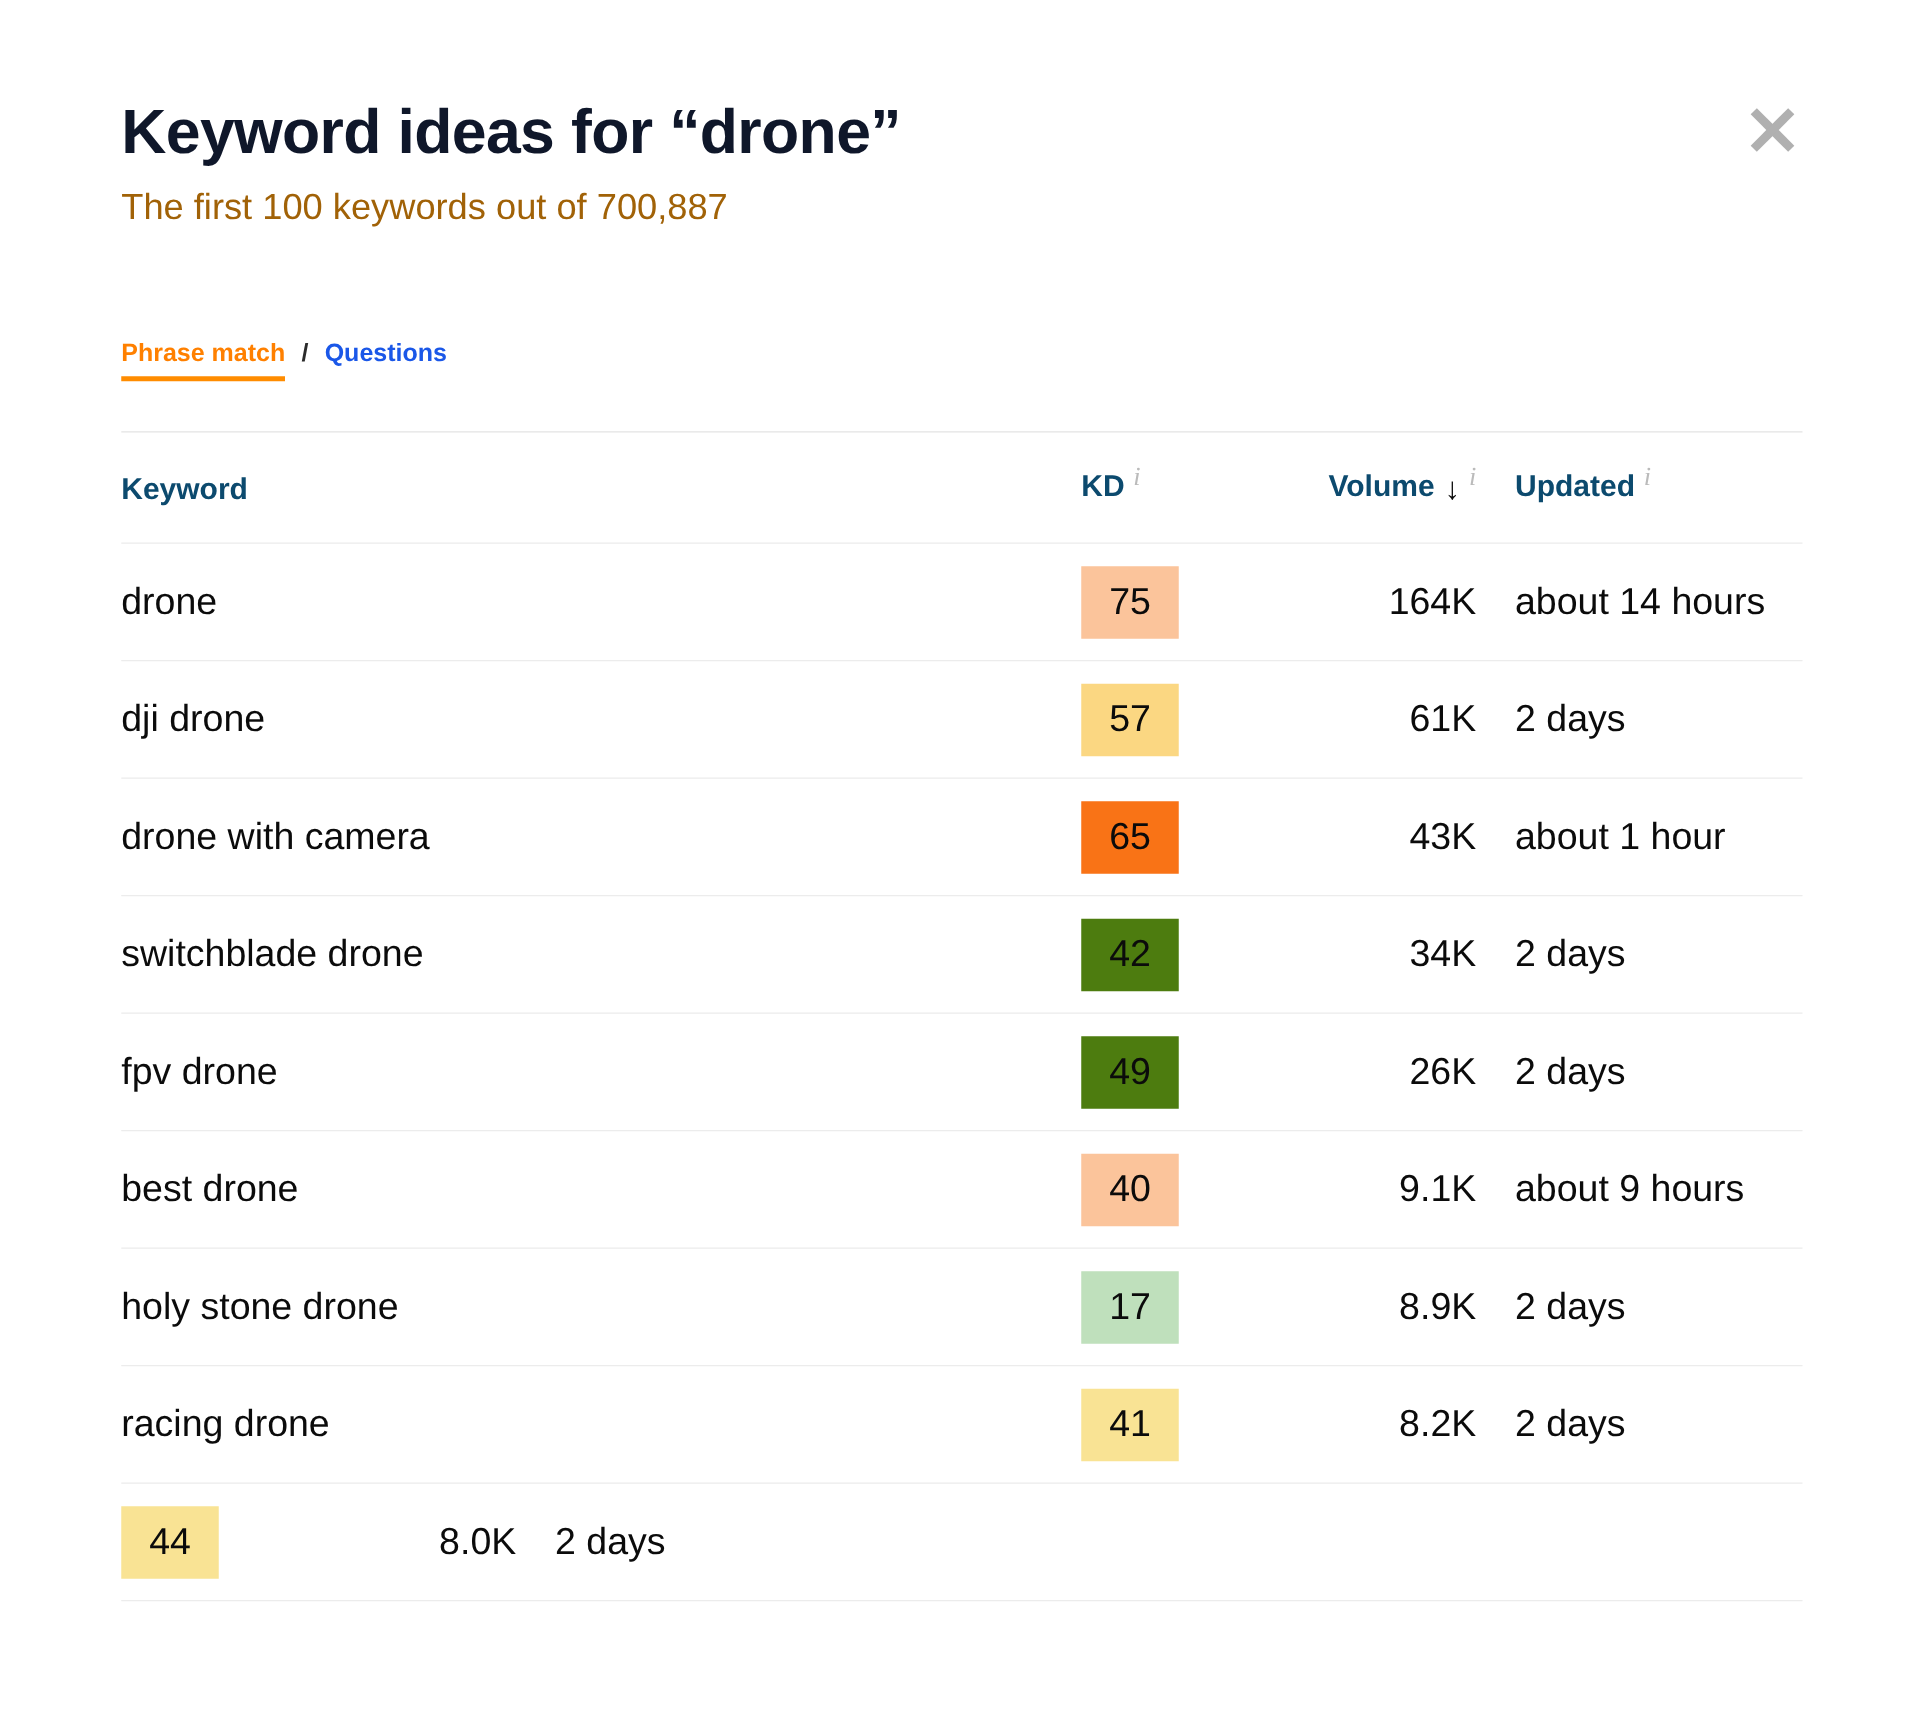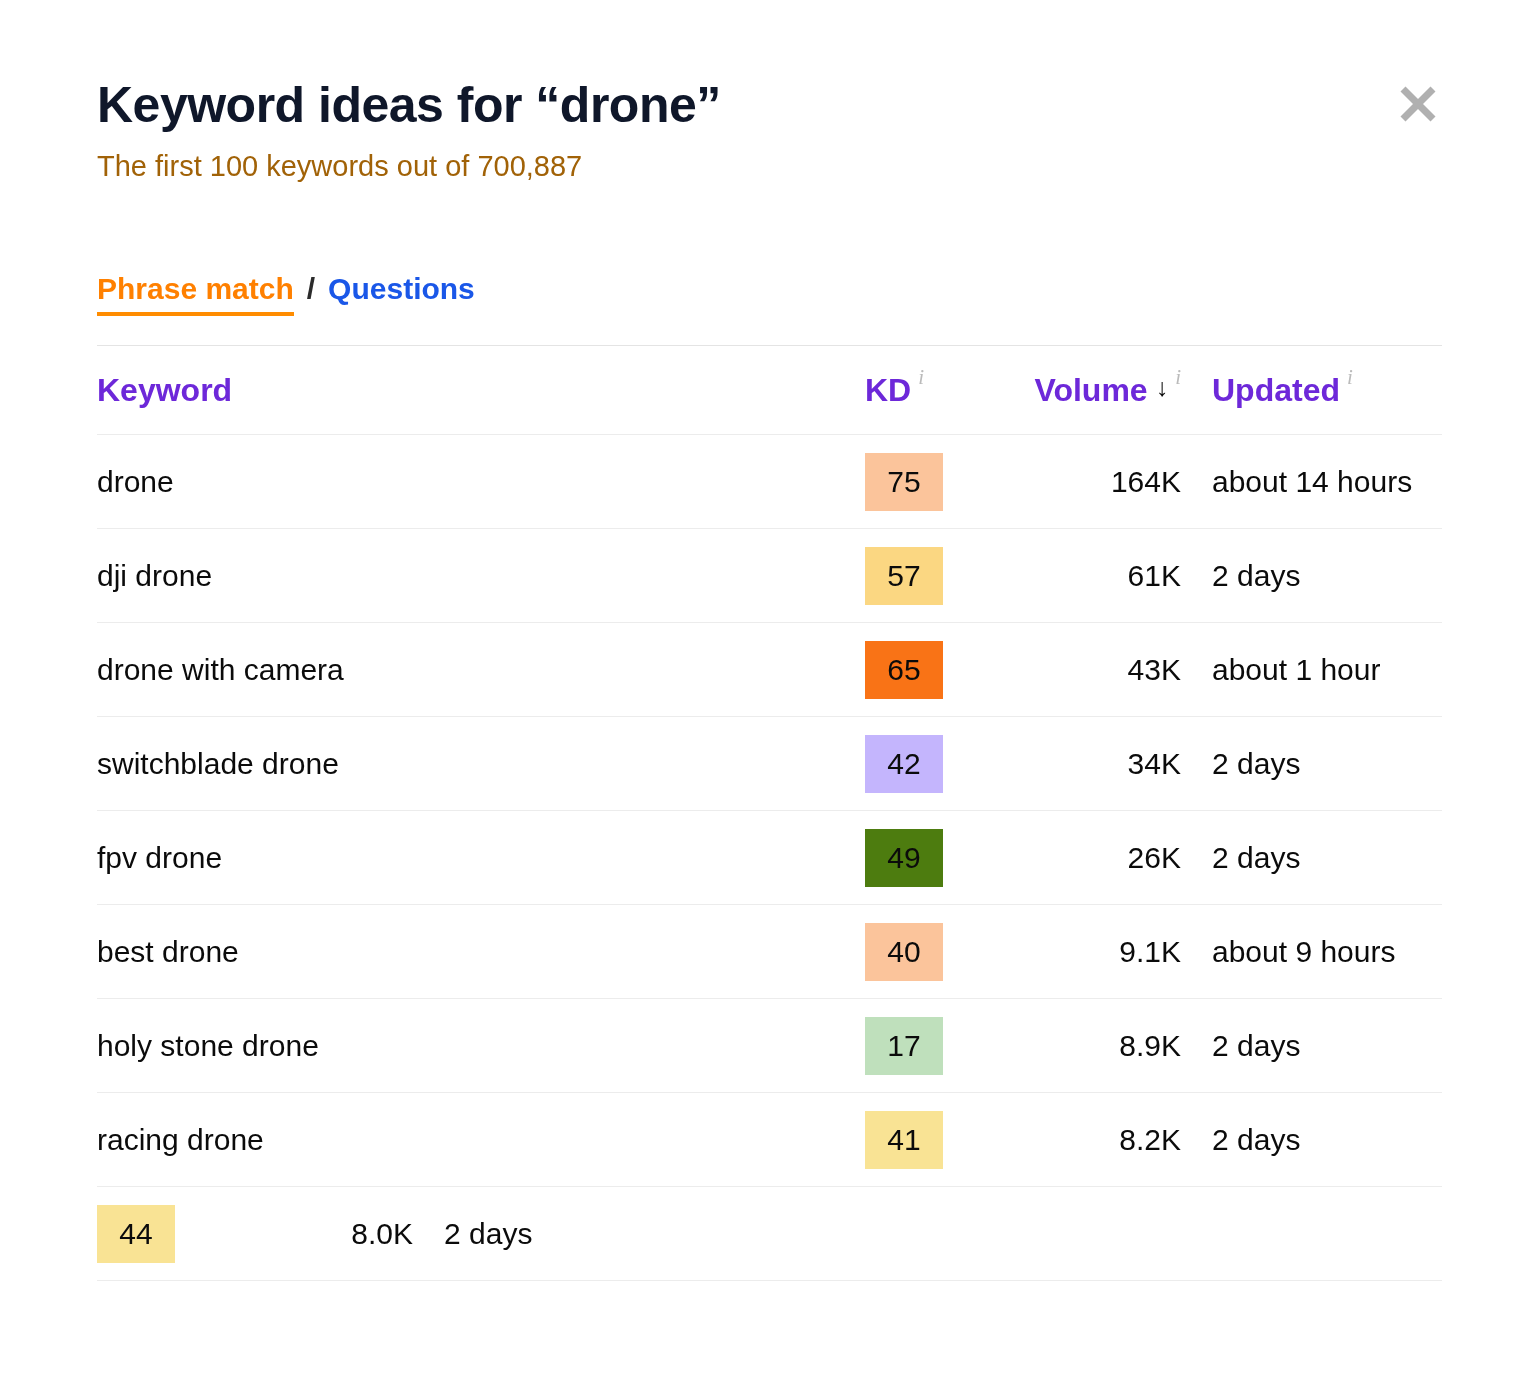--- a/index.html
+++ b/index.html
@@ -66,21 +66,21 @@
   }
   .close-btn svg { display: block; }
 
   
   .tabs {
     position: absolute;
     left: 97px;
     top: 272px;
     display: flex;
     align-items: baseline;
-    font-size: 30px;
+    font-size: 20px;
     font-weight: 700;
     white-space: nowrap;
   }
   .tab {
     cursor: pointer;
     text-decoration: none;
     position: relative;
     padding-bottom: 10px;
   }
   .tab-active {
@@ -155,23 +155,23 @@
   .col-updated {
     flex: 1 1 auto;
     padding-left: 30px;
     font-size: 30px;
     color: #0b0b0b;
     white-space: nowrap;
     box-sizing: border-box;
   }
 
   .hdr-text {
-    font-size: 32px;
+    font-size: 24px;
     font-weight: 700;
-    color: #6d28d9;
+    color: #0c4a6e;
     white-space: nowrap;
   }
   .col-kd.hdr { display: flex; align-items: flex-start; }
   .col-volume.hdr {
     display: flex;
     justify-content: flex-end;
     align-items: flex-start;
   }
   .col-updated.hdr {
     display: flex;
@@ -273,21 +273,21 @@
           <div class="col-keyword">drone with camera</div>
           <div class="col-kd">
             <div class="kd-badge" style="background: #f97316;">65</div>
           </div>
           <div class="col-volume">43K</div>
           <div class="col-updated">about 1 hour</div>
         </div>
         <div class="row data-row">
           <div class="col-keyword">switchblade drone</div>
           <div class="col-kd">
-            <div class="kd-badge" style="background: #c4b5fd;">42</div>
+            <div class="kd-badge" style="background: #4d7c0f;">42</div>
           </div>
           <div class="col-volume">34K</div>
           <div class="col-updated">2 days</div>
         </div>
         <div class="row data-row">
           <div class="col-keyword">fpv drone</div>
           <div class="col-kd">
             <div class="kd-badge" style="background: #4d7c0f;">49</div>
           </div>
           <div class="col-volume">26K</div>

